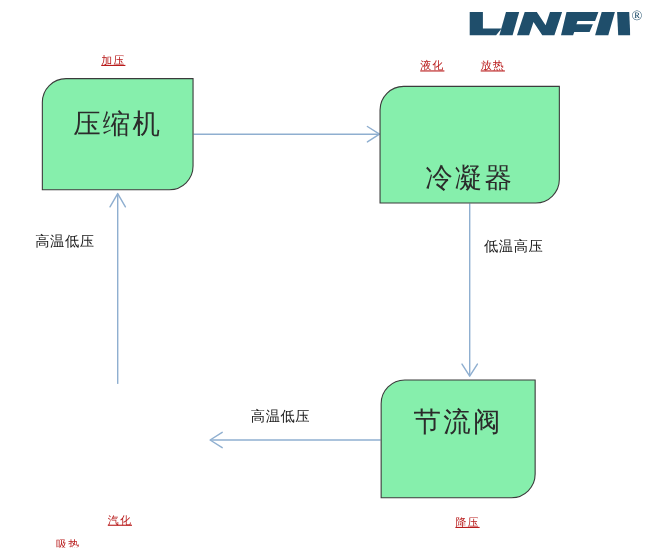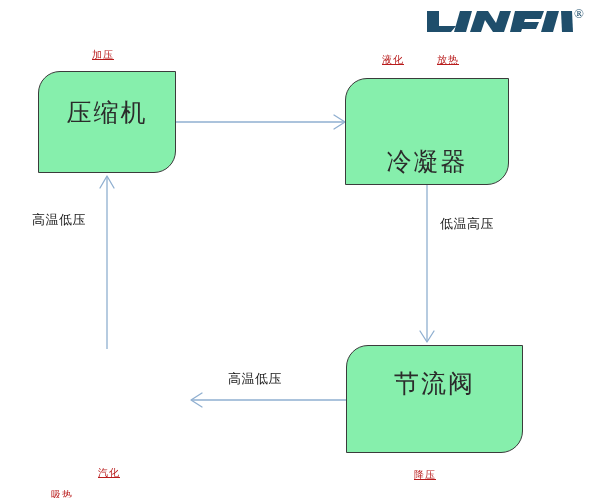--- a/index.html
+++ b/index.html
@@ -160,21 +160,21 @@
 
   <div class="node" style="left:345px; top:78px; width:164px; height:107px;">
     <div class="node-label" style="top:22px;margin-top:44px;">冷凝器</div>
   </div>
   <div class="caption" style="left:382px; top:53px;text-align:right;">液化</div>
   <div class="caption" style="left:437px; top:53px;">放热</div>
 
   <div class="caption" style="left:51px; top:452px;margin-top:36px;">吸热</div>
   <div class="caption" style="left:98px; top:466px;">汽化</div>
 
-  <div class="node" style="left:346px; top:345px; width:177px; height:108px;">
+  <div class="node" style="left:346px; top:345px; width:141px; height:108px;">
     <div class="node-label" style="top:21px;">节流阀</div>
   </div>
   <div class="caption" style="left:414px; top:468px;">降压</div>
 
 
   <div class="edge-label" style="left:440px; top:215px;">低温高压</div>
 
   <div class="edge-label" style="left:228px; top:370px;">高温低压</div>
 
   <div class="edge-label" style="left:32px; top:211px;">高温低压</div>

